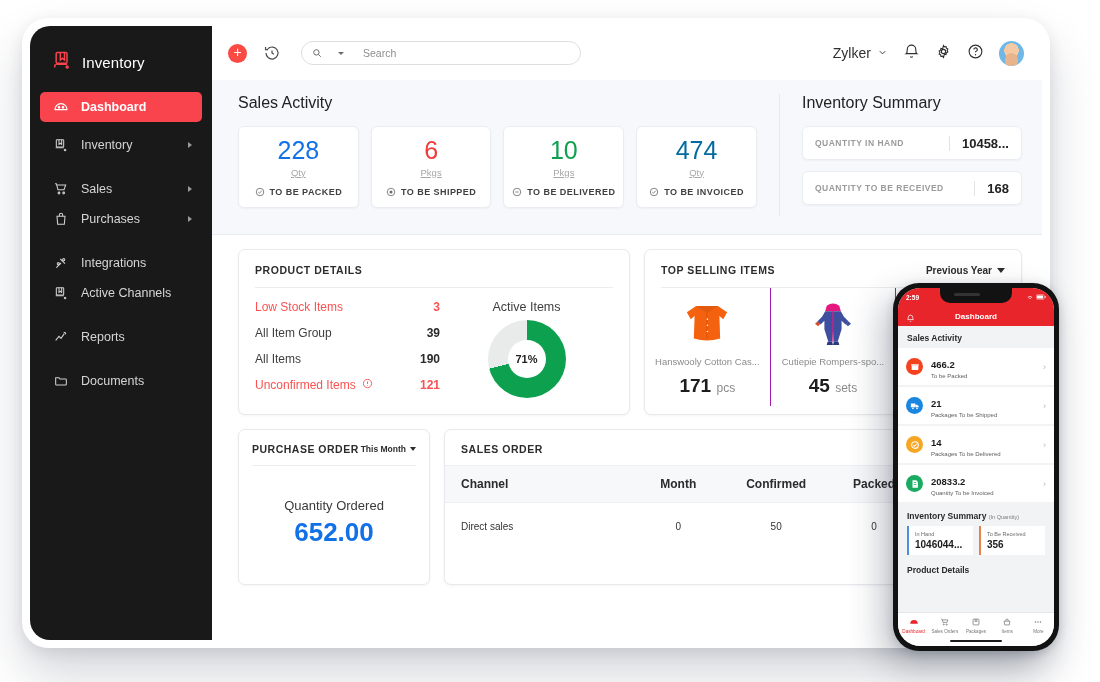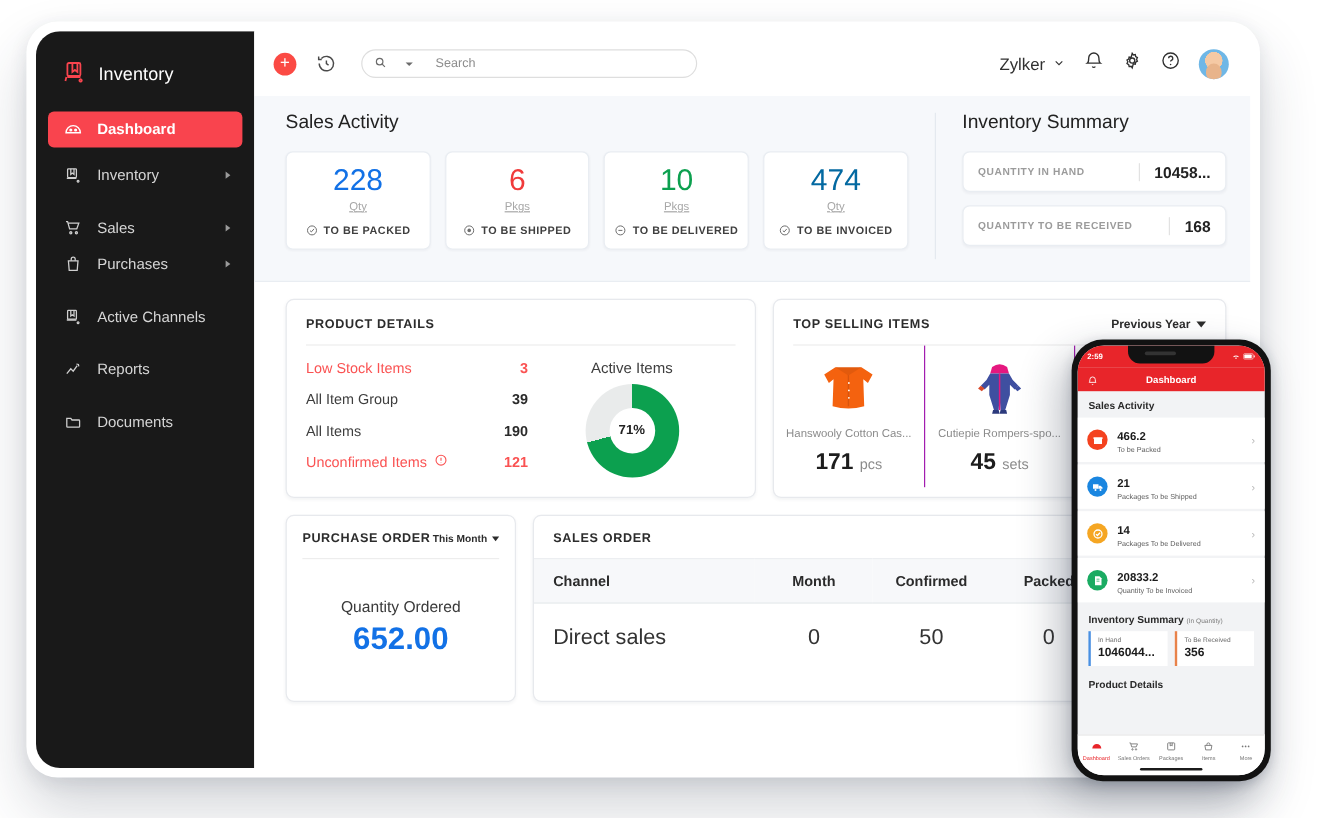--- a/index.html
+++ b/index.html
@@ -150,21 +150,21 @@
   .po-lab { font-size:13px; color:#3a3a3a; }
   .po-val { font-size:26px; font-weight:bold; color:#1271e6; margin-top:4px; }
 
   .so-panel { flex:1 1 auto; height:156px; min-width:0; overflow:hidden;}
   .so-table { width: 100%; border-collapse: collapse; table-layout:fixed; }
   .so-table th {
     background:#f7f8fa; font-size:12px; color:#2b2b2b; text-align:center;
     padding: 11px 0; font-weight:bold; border-top:1px solid #eceef1; border-bottom:1px solid #eceef1;
   }
   .so-table th:first-child, .so-table td:first-child { text-align:left; padding-left:16px; }
-  .so-table td { font-size:18px; color:#333; text-align:center; padding: 18px 0; }
+  .so-table td { font-size:10px; color:#333; text-align:center; padding: 18px 0; }
 
   
   .phone {
     position:absolute; left:893px; top:283px; width:166px; height:368px;
     background:#121212; border-radius:26px; padding:5px;
     box-shadow: -10px 14px 34px rgba(30,40,60,.30), 0 2px 10px rgba(30,40,60,.18);
     z-index: 30;
   }
   .phone-screen { width:100%; height:100%; background:#f2f3f5; border-radius:22px; overflow:hidden; position:relative; }
   .notch { position:absolute; left:50%; transform:translateX(-50%); top:0; width:72px; height:15px; background:#121212; border-radius:0 0 10px 10px; z-index:5; }
@@ -254,20 +254,31 @@
             <svg width="16" height="16" viewBox="0 0 24 24" fill="none" stroke="#cfcfcf" stroke-width="1.6">
               <path d="M6 8h12l-1 12H7z"></path>
                 <path d="M9.5 8V6a2.5 2.5 0 0 1 5 0v2"></path>
             </svg>
           </span>
           <span>Purchases</span>
           <i class="caret"></i>
         </div>
 
         <div class="nav-gap"></div>
+        <div class="nav-item">
+          <span class="nav-icon">
+            <svg width="16" height="16" viewBox="0 0 24 24" fill="none" stroke="#cfcfcf" stroke-width="1.6">
+              <path d="M5 19l7-7"></path>
+                <path d="M11 6l7 7"></path>
+                <circle cx="16" cy="7" r="1.6"></circle>
+                <circle cx="8" cy="13" r="1.6"></circle>
+            </svg>
+          </span>
+          <span>Integrations</span>
+        </div>
 
         <div class="nav-item">
           <span class="nav-icon">
             <svg width="16" height="16" viewBox="0 0 24 24" fill="none" stroke="#cfcfcf" stroke-width="1.6">
               <rect x="5" y="4" width="11" height="11" rx="1"></rect>
                 <path d="M9 4v7l2-1.6L13 11V4"></path>
               <path d="M4 16h12M17 19.5a1.1 1.1 0 1 0 0-.01"></path>
             </svg>
           </span>
           <span>Active Channels</span>

